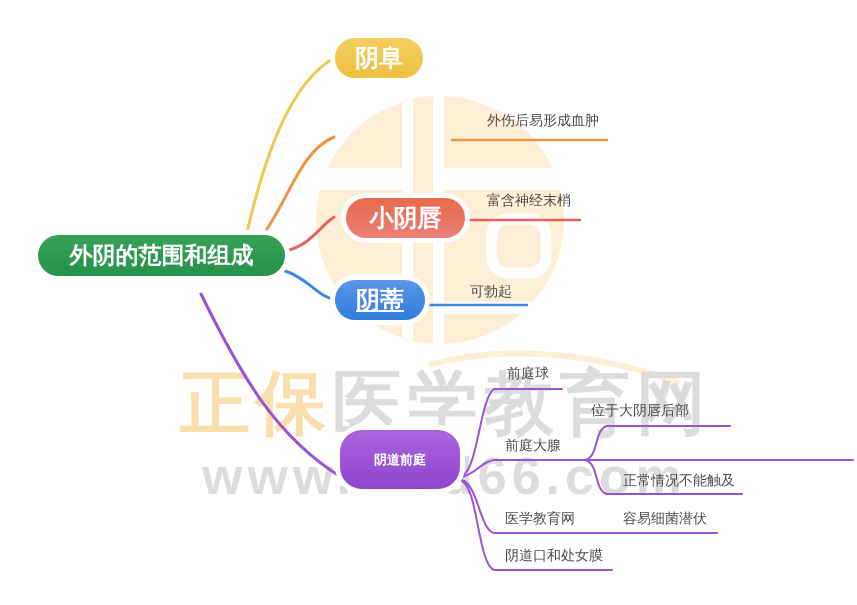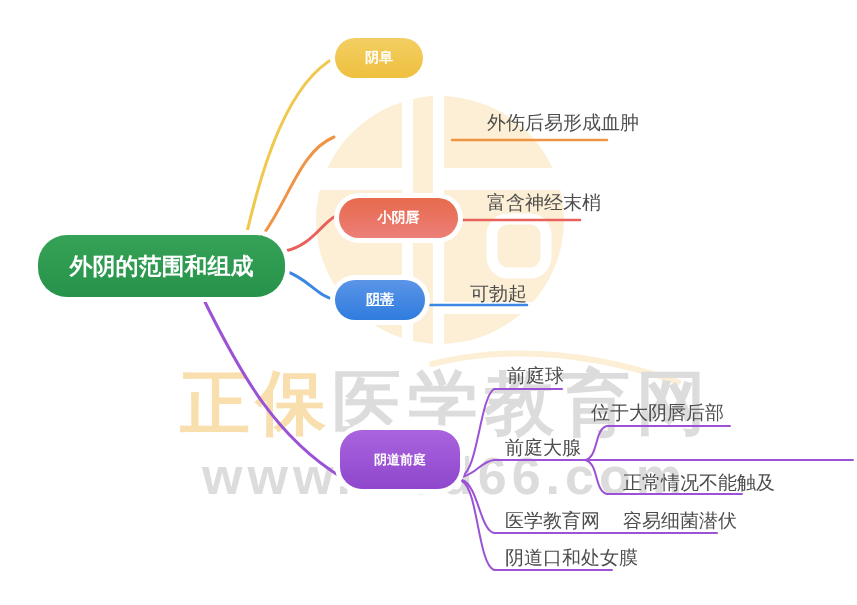--- a/index.html
+++ b/index.html
@@ -33,38 +33,38 @@
   .w3{stroke-width:3px;}
   .w25{stroke-width:2.5px;}
   .w2{stroke-width:2px;}
   
   .node{
     position:absolute;display:flex;align-items:center;justify-content:center;
     color:#fff;font-weight:bold;white-space:nowrap;
     box-shadow:0 0 0 5px #ffffff;
   }
   .node-root{
-    left:38px;top:235px;width:247px;height:62px;border-radius:29px;
+    left:38px;top:235px;width:247px;height:41px;border-radius:29px;
     font-size:23px;
     background:linear-gradient(180deg,#35a257,#27934a);
   }
-  .node-branch{height:40px;border-radius:20px;font-size:14px;}
+  .node-branch{height:40px;border-radius:20px;font-size:24px;}
   .node-yinfu{left:335px;top:38px;width:88px;
     background:linear-gradient(180deg,#f3ce62,#eec03f);}
   .node-dayinchun{left:333px;top:118px;width:119px;
     background:linear-gradient(180deg,#f2a158,#ec8a35);}
-  .node-xiaoyinchun{left:339px;top:198px;width:119px;
+  .node-xiaoyinchun{left:346px;top:198px;width:119px;
     background:linear-gradient(180deg,#e76a4c,#ec7f79);}
   .node-yindi{left:335px;top:280px;width:90px;
     background:linear-gradient(180deg,#5b95e8,#2f7cdd);text-decoration:underline;}
   .node-yindaoqianting{left:340px;top:430px;width:120px;height:59px;border-radius:22px;
     font-size:13px;background:linear-gradient(180deg,#a964de,#8f46cc);}
   
   .sublabel{
-    position:absolute;font-size:19px;color:var(--color-subtext);
+    position:absolute;font-size:14px;color:var(--color-subtext);
     white-space:nowrap;line-height:1.2;
   }
 </style>
 </head>
 <body>
 
 <div class="canvas">
 
   <svg class="layer" width="857" height="605" viewBox="0 0 857 605">
     <defs>

